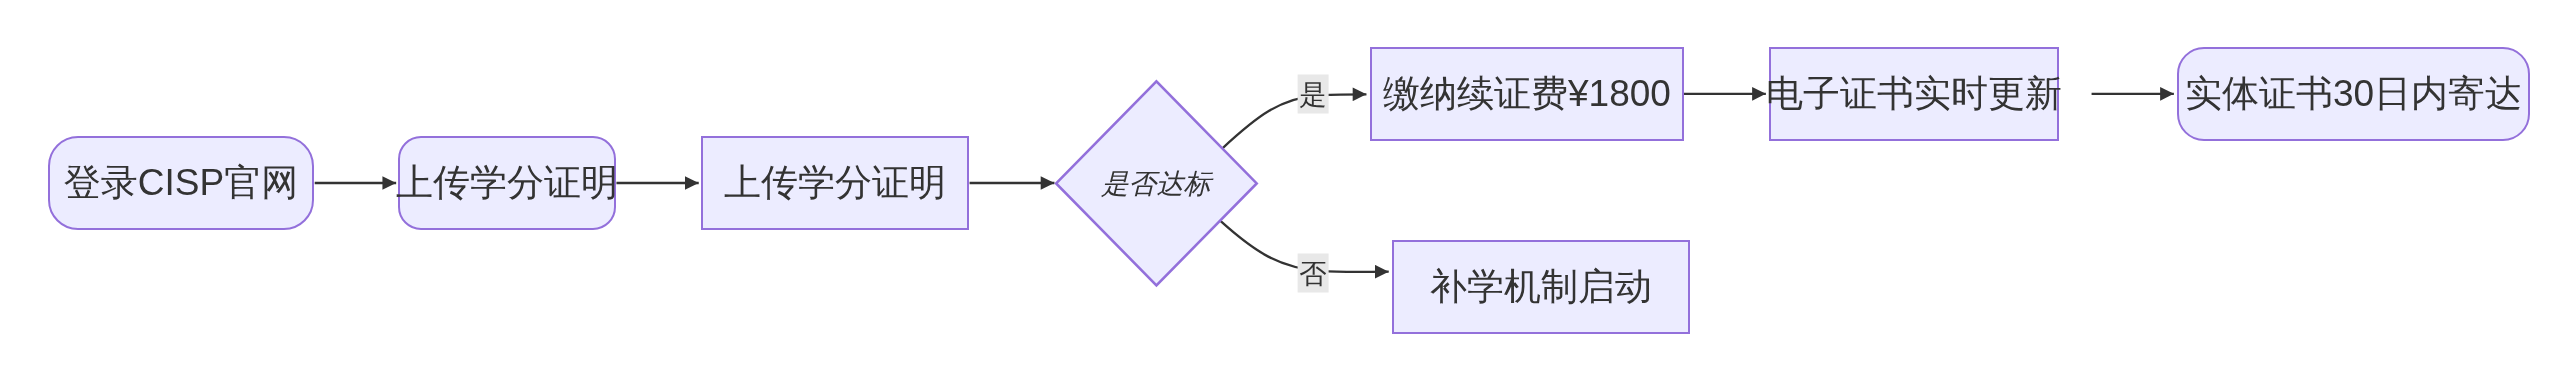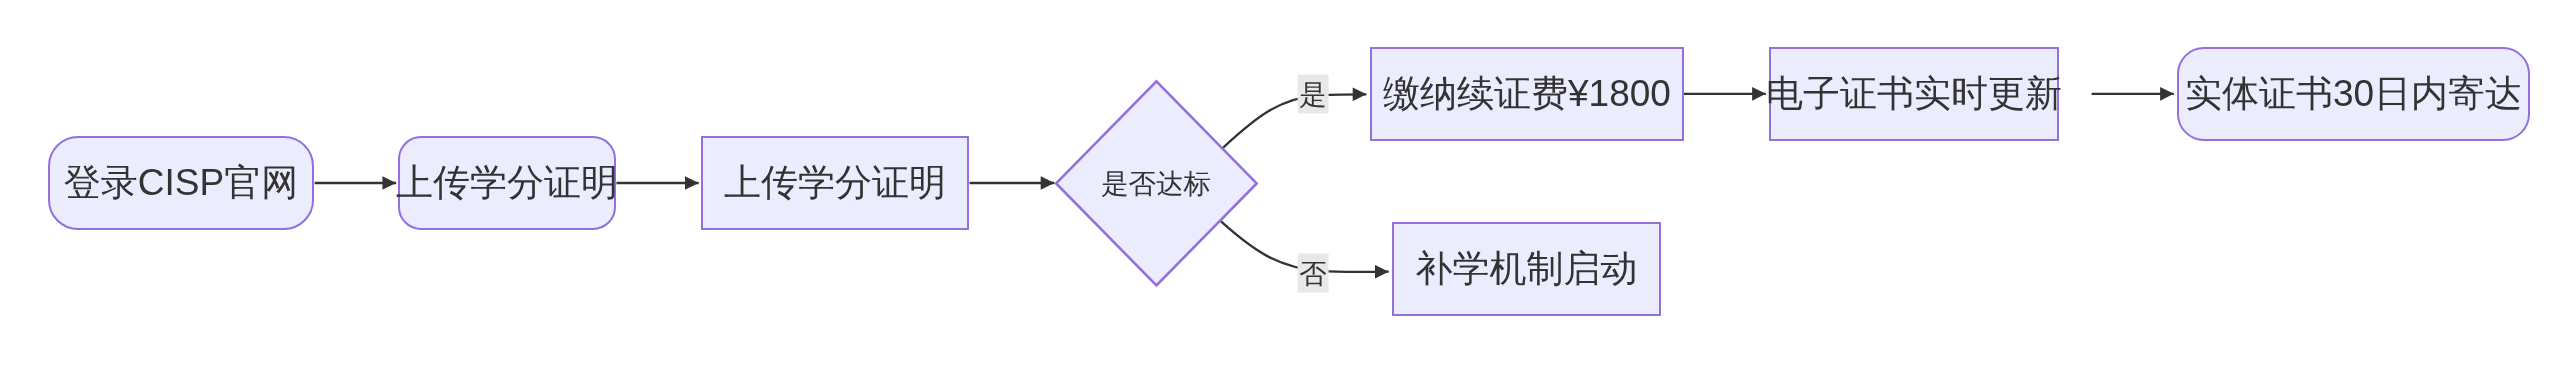--- a/index.html
+++ b/index.html
@@ -37,20 +37,21 @@
   }
   .node.rounded {
     border-radius: 23px;
   }
   .diamond-label {
     position: absolute;
     transform: translate(-50%, -50%);
     color: #333333;
     font-size: 27.4px;
     white-space: nowrap;
+    font-style: italic;
   }
   .edge-label {
     position: absolute;
     transform: translate(-50%, -50%);
     background: #e8e8e8;
     color: #333333;
     font-size: 27.4px;
     line-height: 39px;
     padding: 0 1.7px;
     white-space: nowrap;
@@ -98,21 +99,21 @@
   </div>
 
   <div class="node" style="left:1769px; top:47px; width:290px; height:94px;">
     <span>电子证书实时更新</span>
   </div>
 
   <div class="node" style="left:2177px; top:47px; width:353px; height:94px;border-radius:27px;">
     <span>实体证书30日内寄达</span>
   </div>
 
-  <div class="node" style="left:1392px; top:222px; width:269px; height:94px;">
+  <div class="node" style="left:1392px; top:240px; width:298px; height:94px;">
     <span>补学机制启动</span>
   </div>
 
   <div class="edge-label" style="left:1313px; top:94px;">是</div>
   <div class="edge-label" style="left:1313px; top:273px;">否</div>
 
 </div>
 
 
 </body></html>

